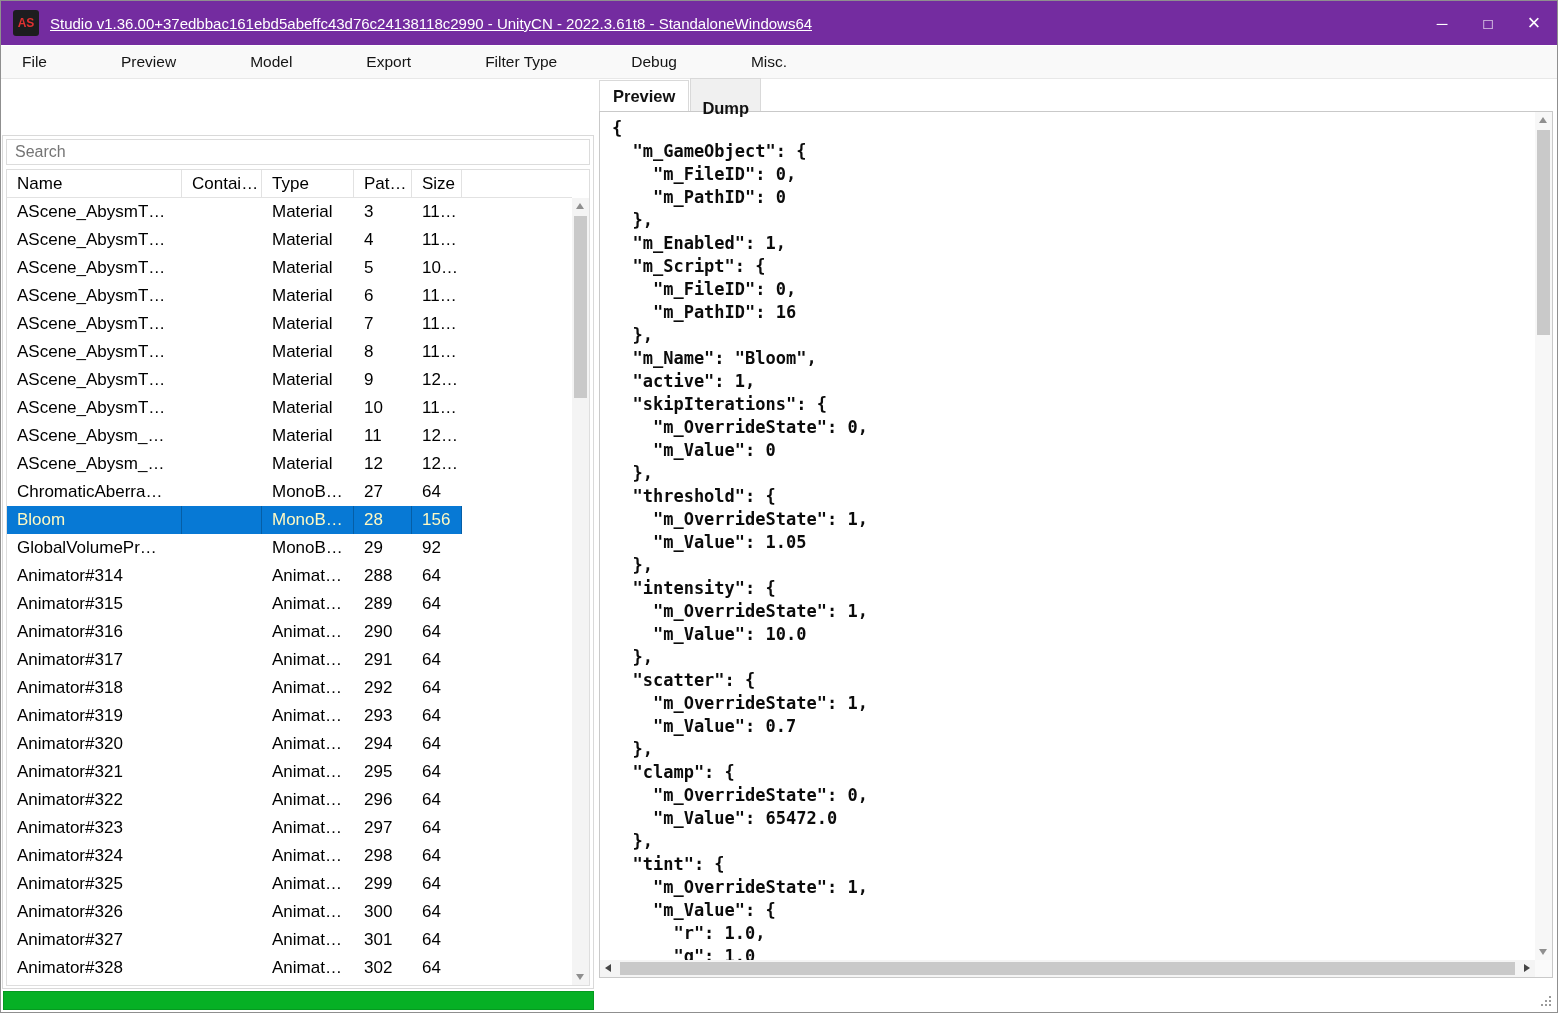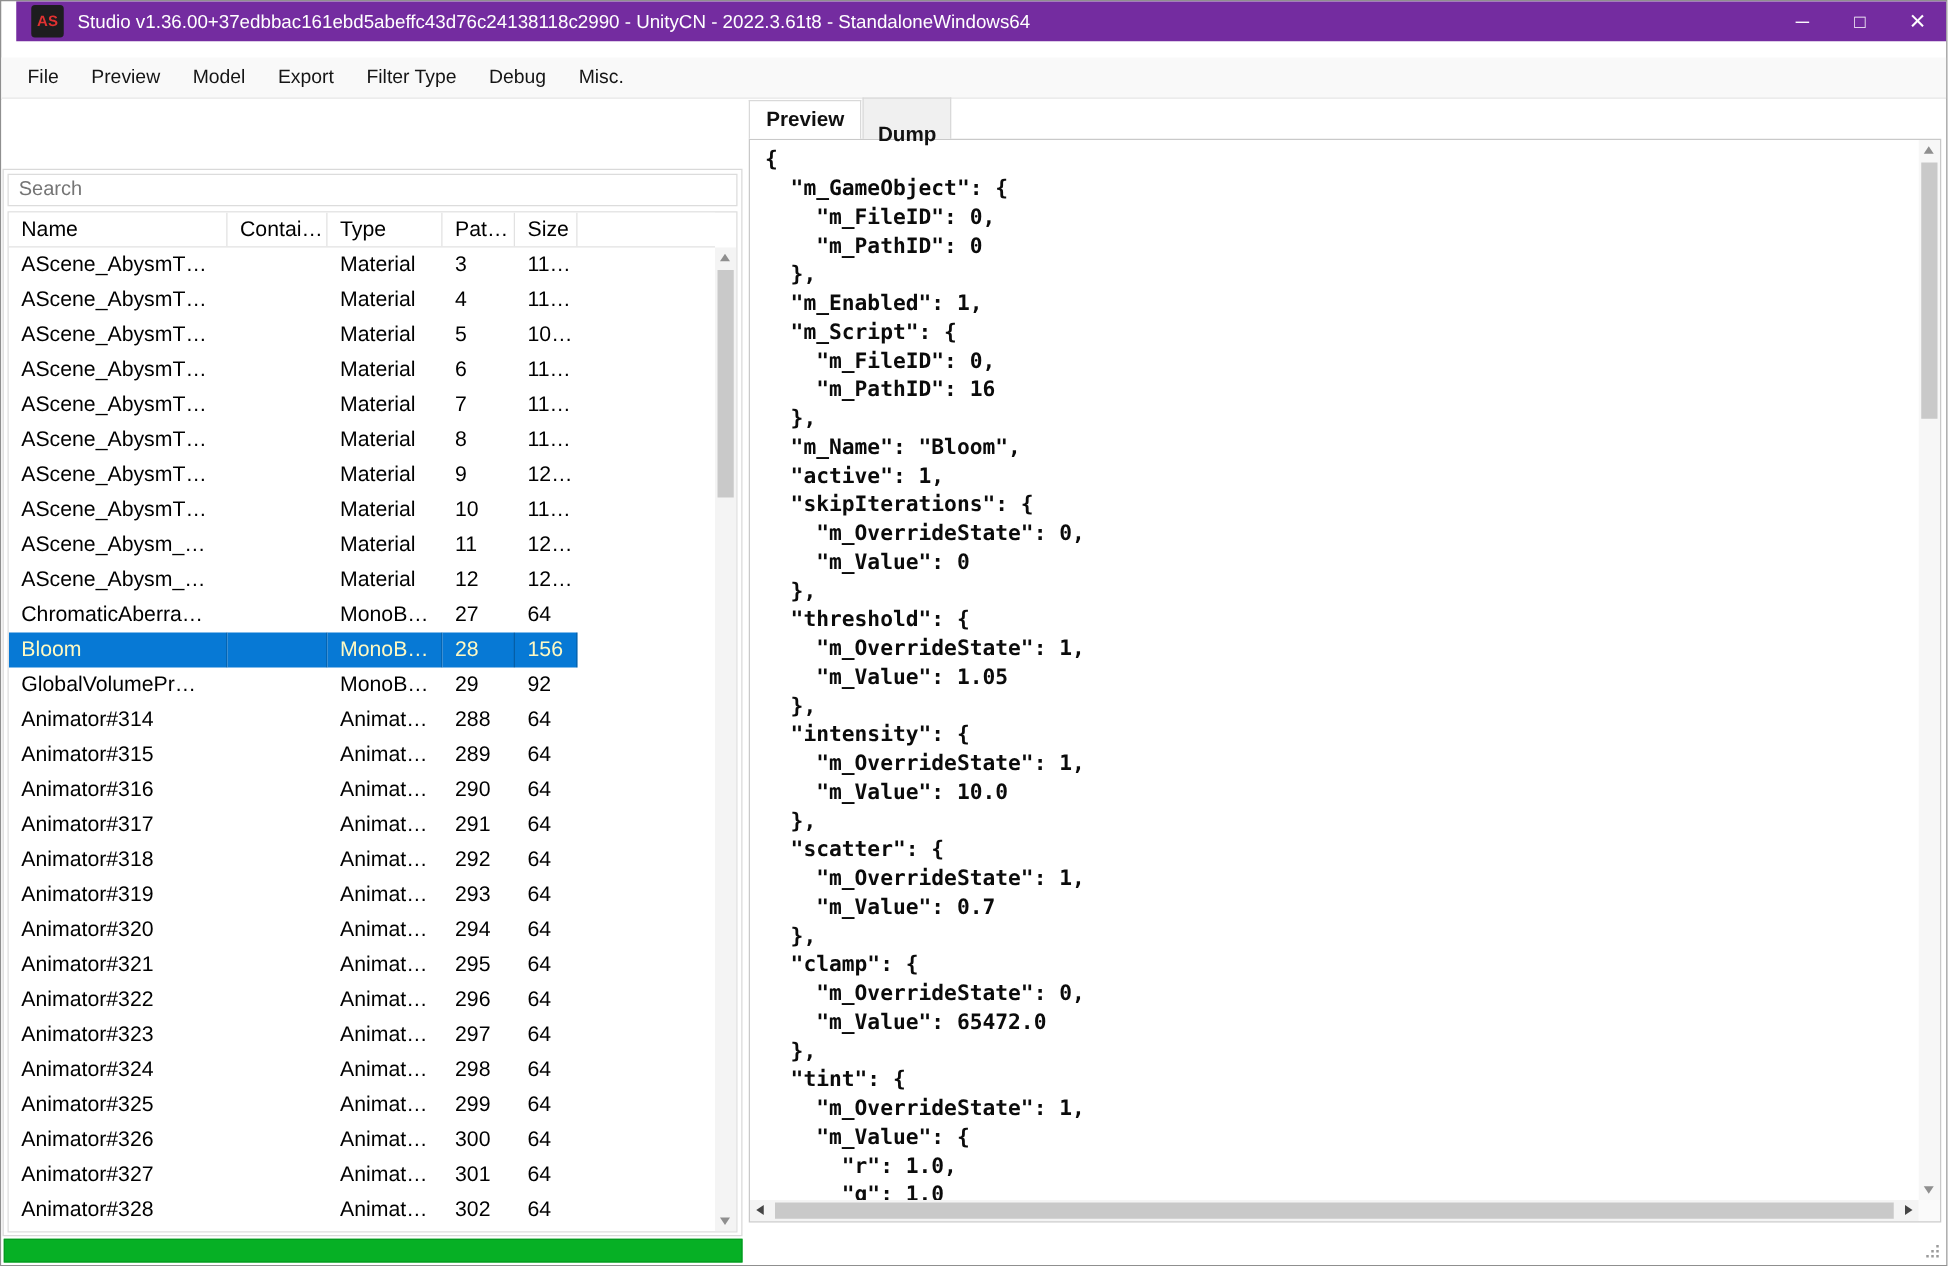--- a/index.html
+++ b/index.html
@@ -1,28 +1,28 @@
 <!DOCTYPE html>
 <html><head>
 <meta charset="utf-8">
 <style>
   * { margin:0; padding:0; box-sizing:border-box; }
   html,body { width:1558px; height:1013px; background:#d4d4d4; font-family:"Liberation Sans", sans-serif; }
   .window { position:relative; width:1558px; height:1013px; background:#ffffff; border:1px solid #8f8f8f; overflow:hidden; }
 
   
-  .titlebar { position:absolute; top:0; left:12px; right:0; height:32px; background:#742CA0; display:flex; align-items:center; color:#fff; }
+  .titlebar { position:absolute; top:0; left:0; right:0; height:44px; background:#742CA0; display:flex; align-items:center; color:#fff; }
   .app-icon { width:26px; height:26px; margin-left:12px; background:#1d1d1f; border-radius:3px; display:flex; align-items:center; justify-content:center; font-weight:bold; font-size:12px; color:#e03131; flex:0 0 auto; }
-  .title-text { margin-left:11px; font-size:15px; white-space:nowrap; overflow:hidden; }
+  .title-text { margin-left:11px; font-size:15px; white-space:nowrap; overflow:hidden;text-decoration:underline; }
   .win-controls { margin-left:auto; display:flex; height:100%; }
   .win-btn { width:46px; height:100%; display:flex; align-items:center; justify-content:center; font-size:15px; color:#fff; cursor:default; }
   .win-btn.close { font-size:22px; font-weight:300; }
 
   
-  .menubar { position:absolute; top:45px; left:0; right:0; height:33px; background:#f9f9f9; border-bottom:1px solid #e8e8e8; display:flex; align-items:center; padding-left:8px; }
+  .menubar { position:absolute; top:45px; left:0; right:0; height:33px; background:#f9f9f9; border-bottom:1px solid #e8e8e8; display:flex; align-items:center; padding-left:8px;gap:48px; }
   .menu-item { padding:6px 13px; font-size:15.5px; color:#151515; white-space:nowrap; }
 
   
   .main { position:absolute; top:79px; left:0; right:0; bottom:0; display:flex; }
   .left-panel { position:relative; width:596px; flex:0 0 auto; background:#fff; }
   .right-panel { position:relative; flex:1 1 auto; background:#fff;font-weight:bold; }
 
   
   .tab-strip { position:absolute; top:0; left:2px; right:0; height:31px; display:flex; align-items:flex-end; z-index:3; }
   .tab { background:#f0f0f0; border:1px solid #d9d9d9; border-bottom:none; height:27px; line-height:26px; padding:0 16px; font-size:16.5px; color:#111; white-space:nowrap; margin-right:1px; }

